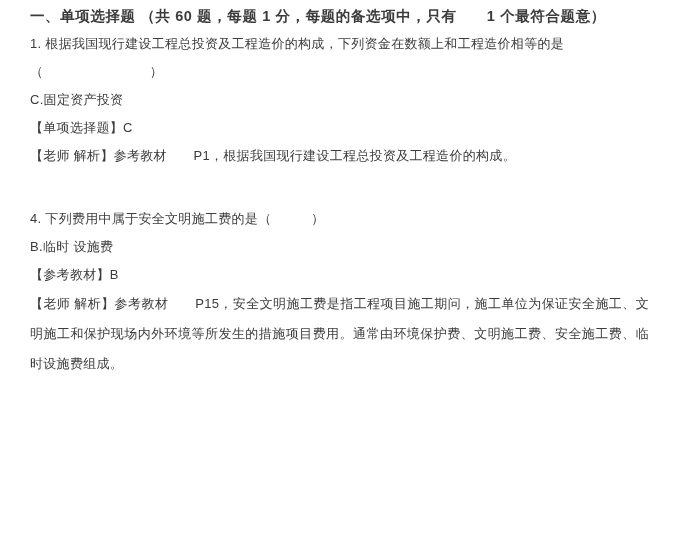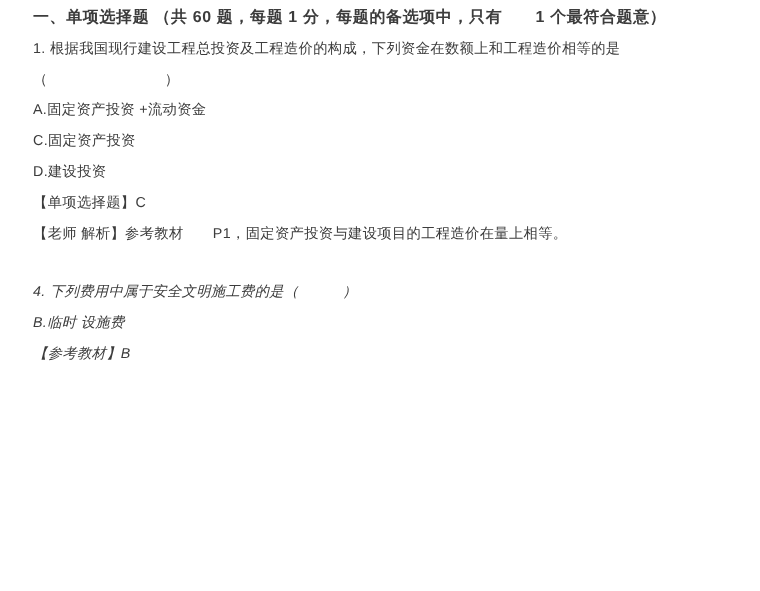--- a/index.html
+++ b/index.html
@@ -27,47 +27,45 @@
   }
   .section-title {
     font-size: 14.5px;
     font-weight: 600;
     letter-spacing: 0.6px;
   }
   .question-block {
     margin: 0;
   }
   .second-block {
-    margin-top: 25px;
-    font-style: italic;
+    margin-top: 35px;
   }
   .analysis-paragraph {
     margin: 0;
     font-size: 13px;
     line-height: 30px;
     letter-spacing: 0.3px;
     text-align: justify;
     white-space: pre-wrap;
   }
 </style>
 </head>
 <body>
 
 <div class="doc">
 
   <p class="line section-title">一、单项选择题 （共 60 题，每题 1 分，每题的备选项中，只有　　1 个最符合题意）</p>
 
   <div class="question-block">
     <p class="line">1. 根据我国现行建设工程总投资及工程造价的构成，下列资金在数额上和工程造价相等的是（　　　　　　　　）</p>
-    <p class="line">A.固定资产投资 +流动资金</p>
     <p class="line">C.固定资产投资</p>
-    <p class="line">D.建设投资</p>
     <p class="line">【单项选择题】C</p>
-    <p class="line">【老师 解析】参考教材　　P1，固定资产投资与建设项目的工程造价在量上相等。</p>
+    <p class="line">【老师 解析】参考教材　　P1，根据我国现行建设工程总投资及工程造价的构成。</p>
   </div>
 
   <div class="question-block second-block">
     <p class="line">4. 下列费用中属于安全文明施工费的是（　　　）</p>
     <p class="line">B.临时 设施费</p>
     <p class="line">【参考教材】B</p>
+    <p class="analysis-paragraph">【老师 解析】参考教材　　P15，安全文明施工费是指工程项目施工期问，施工单位为保证安全施工、文明施工和保护现场内外环境等所发生的措施项目费用。通常由环境保护费、文明施工费、安全施工费、临时设施费组成。</p>
   </div>
 
 </div>
 
 </body></html>

